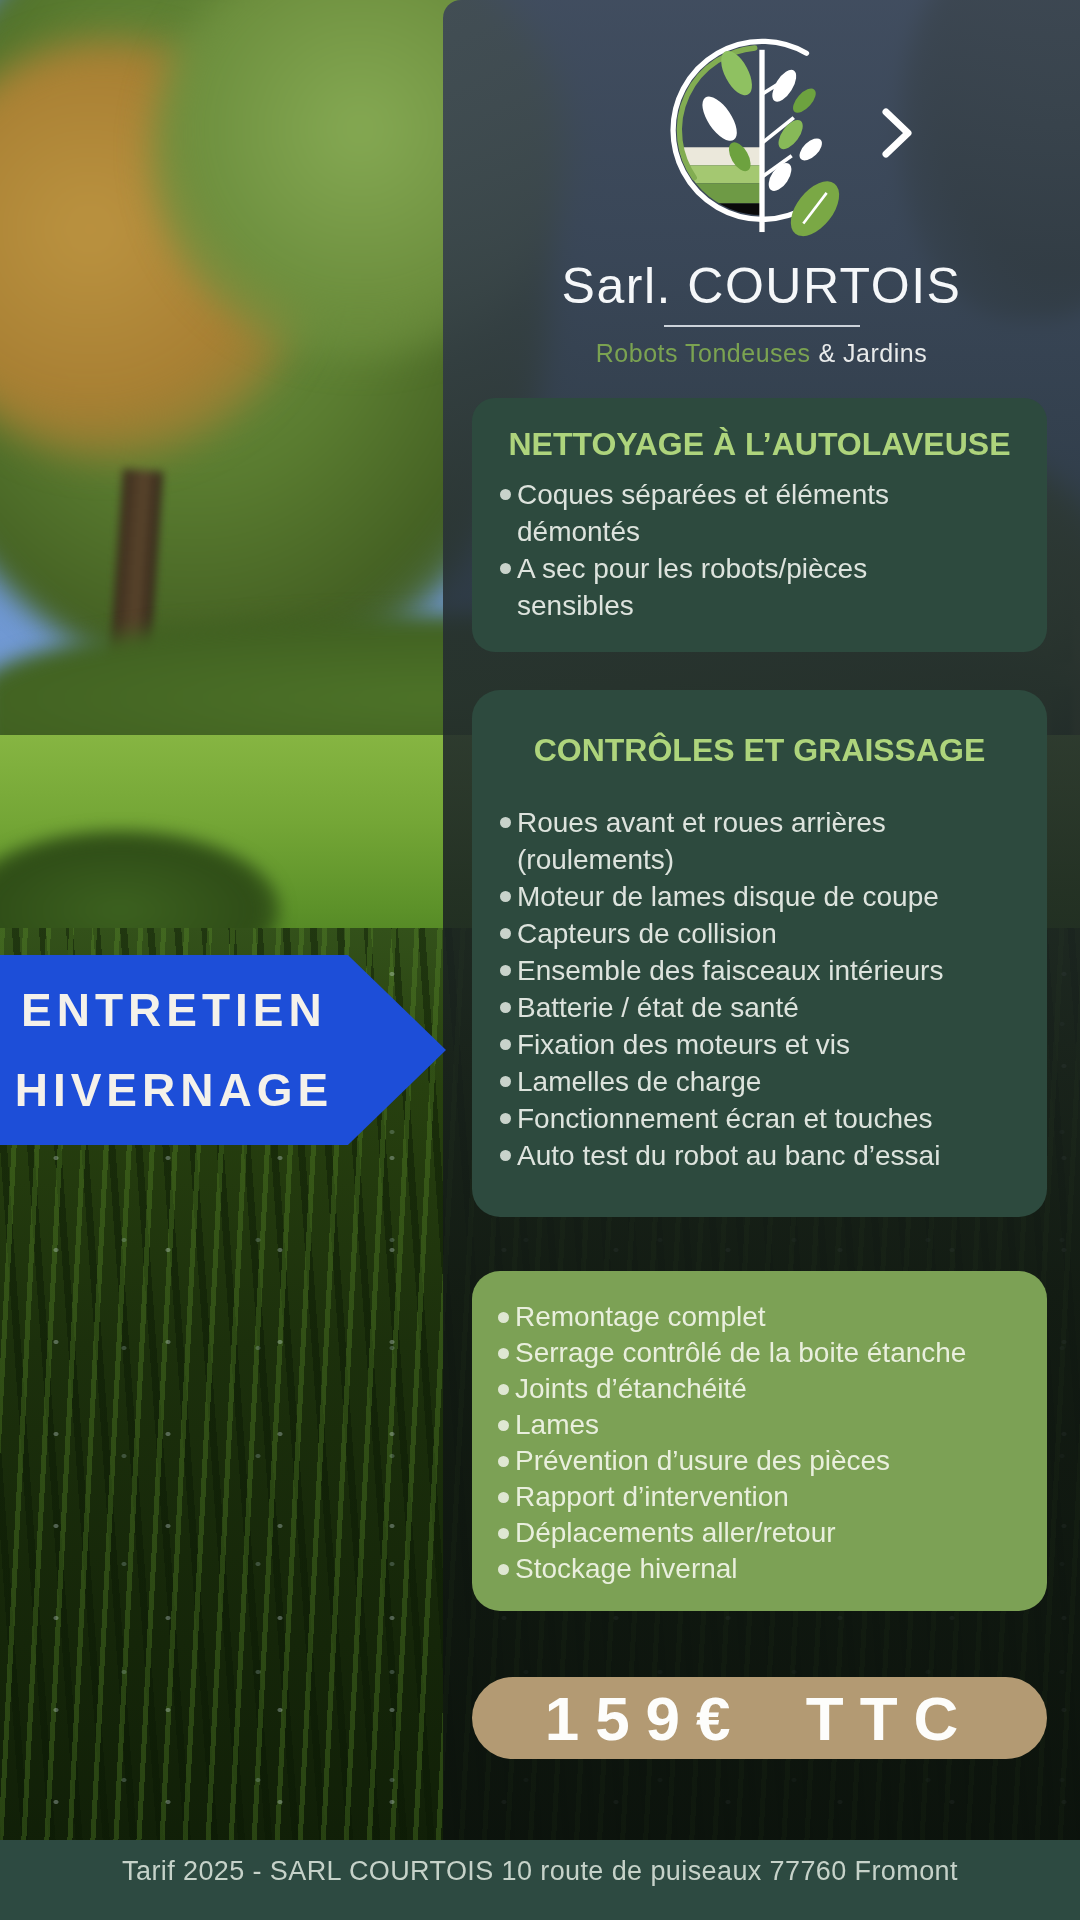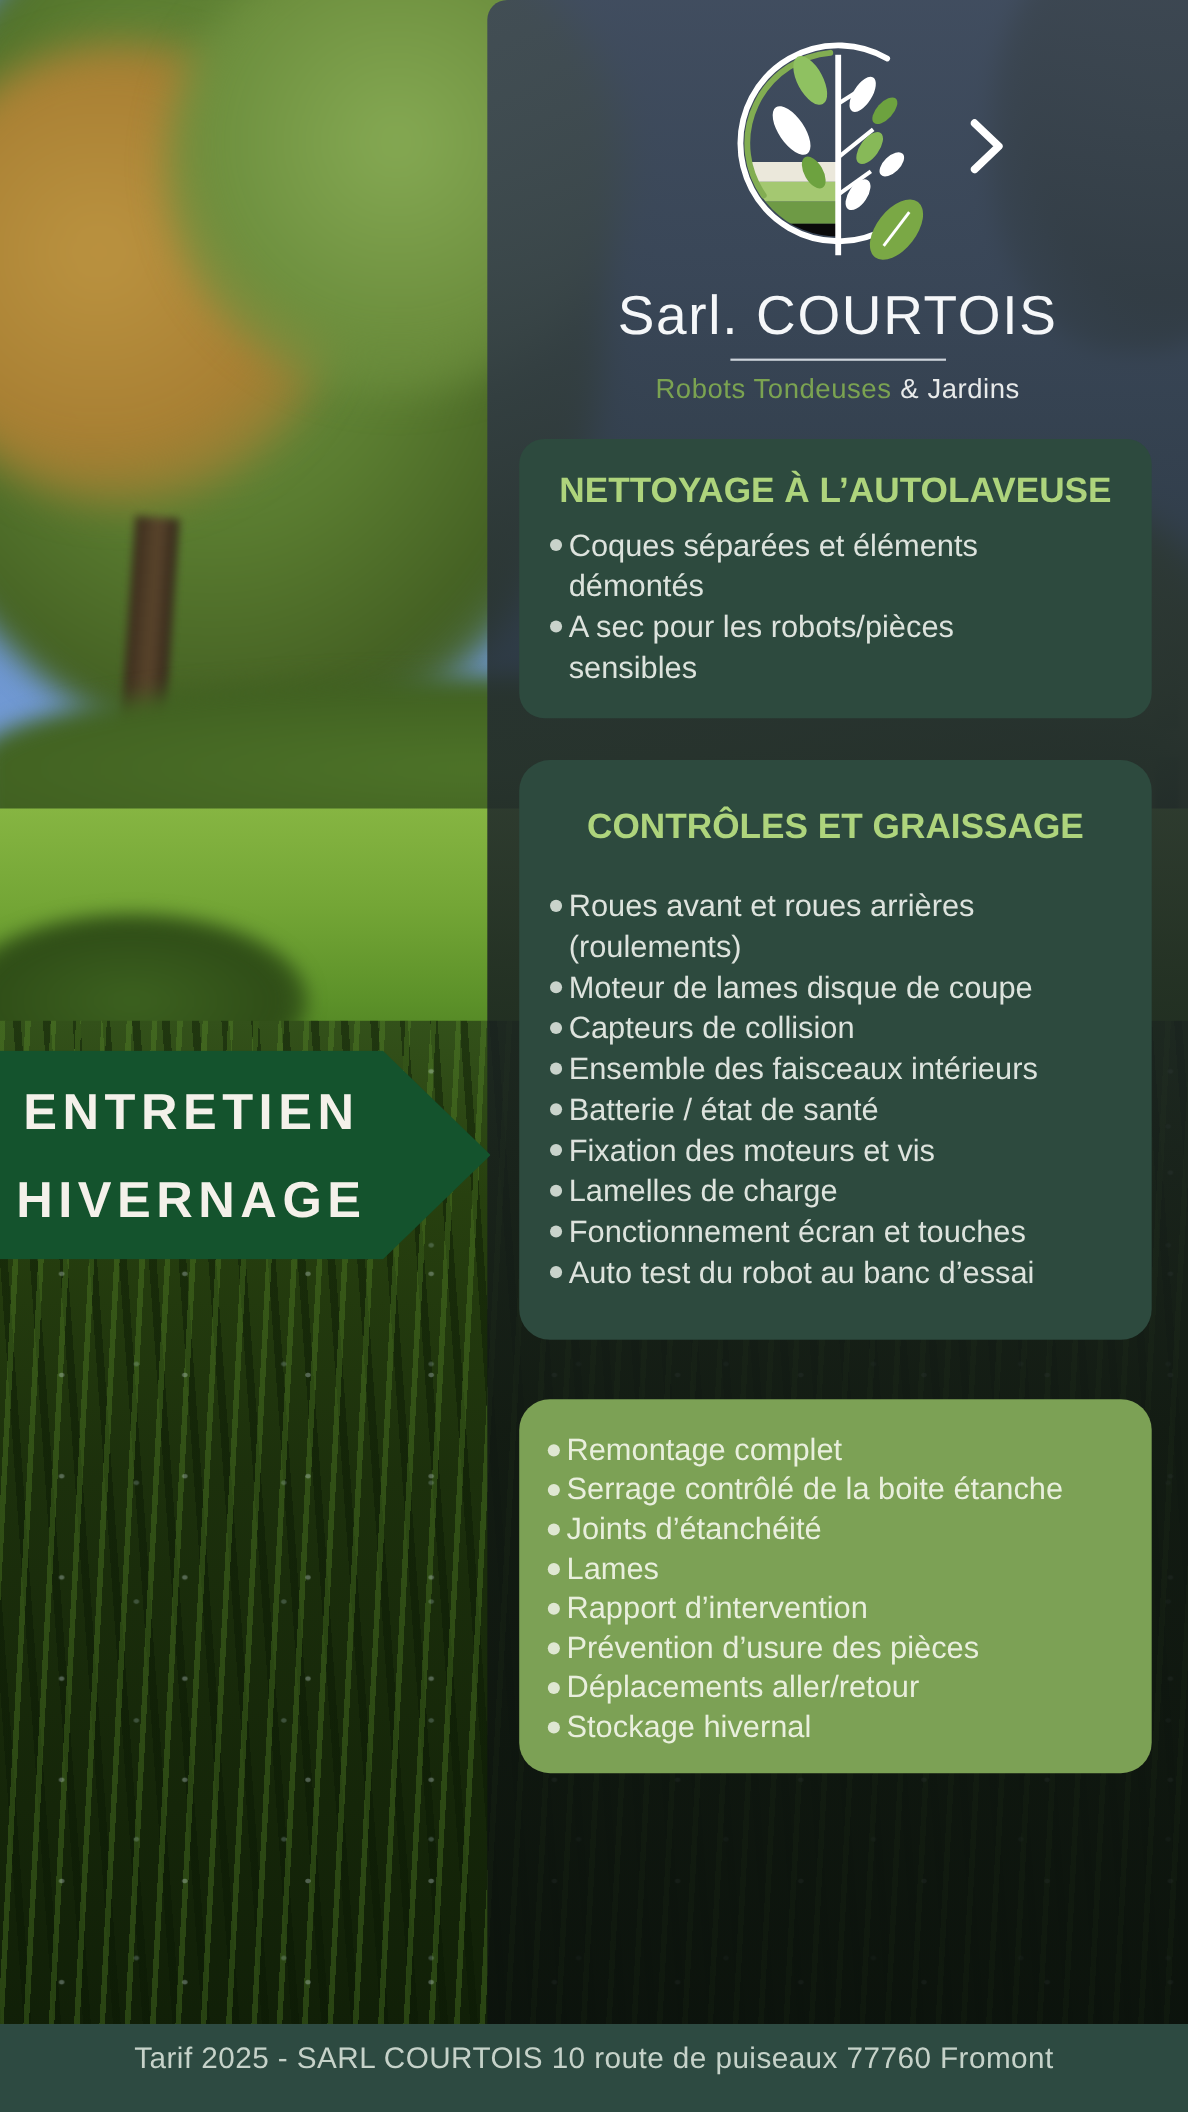--- a/index.html
+++ b/index.html
@@ -108,21 +108,21 @@
   <div class="blob window1"></div>
   <div class="blob window2"></div>
   <div class="blob canopy-right"></div>
   <div class="blob trunk"></div>
   <div class="blob hedge"></div>
   <div class="blob lawn"></div>
   <div class="blob bush-fg"></div>
   <div class="grass"></div>
 </div>
 
-<div class="banner" style="background:#14532d;">
+<div class="banner" style="background:#1d4ed8;">
   <div class="banner-text">ENTRETIEN</div>
   <div class="banner-text">HIVERNAGE</div>
 </div>
 
 <div class="panel">
 
   <svg class="chevron" width="30" height="50" viewBox="0 0 30 50">
     <polyline points="4,4 26,25 4,46" fill="none" stroke="#ffffff" stroke-width="7" stroke-linecap="round" stroke-linejoin="round"></polyline>
   </svg>
 
@@ -238,32 +238,33 @@
         <li>
         <span class="dot"></span>
         <span class="b-text">Joints d’étanchéité</span>
       </li>
         <li>
         <span class="dot"></span>
         <span class="b-text">Lames</span>
       </li>
         <li>
         <span class="dot"></span>
+        <span class="b-text">Prévention d’usure des pièces</span>
+      </li>
+        <li>
+        <span class="dot"></span>
         <span class="b-text">Rapport d’intervention</span>
-      </li>
-        <li>
-        <span class="dot"></span>
-        <span class="b-text">Prévention d’usure des pièces</span>
       </li>
         <li>
         <span class="dot"></span>
         <span class="b-text">Déplacements aller/retour</span>
       </li>
         <li>
         <span class="dot"></span>
         <span class="b-text">Stockage hivernal</span>
       </li>
       </ul>
   </section>
 
+  <div class="pill" style="background:#b39a73;">159€ TTC</div>
 </div>
 
 <footer style="background:#2d4a41;">Tarif 2025 - SARL COURTOIS 10 route de puiseaux 77760 Fromont</footer>
 
 </body></html>

